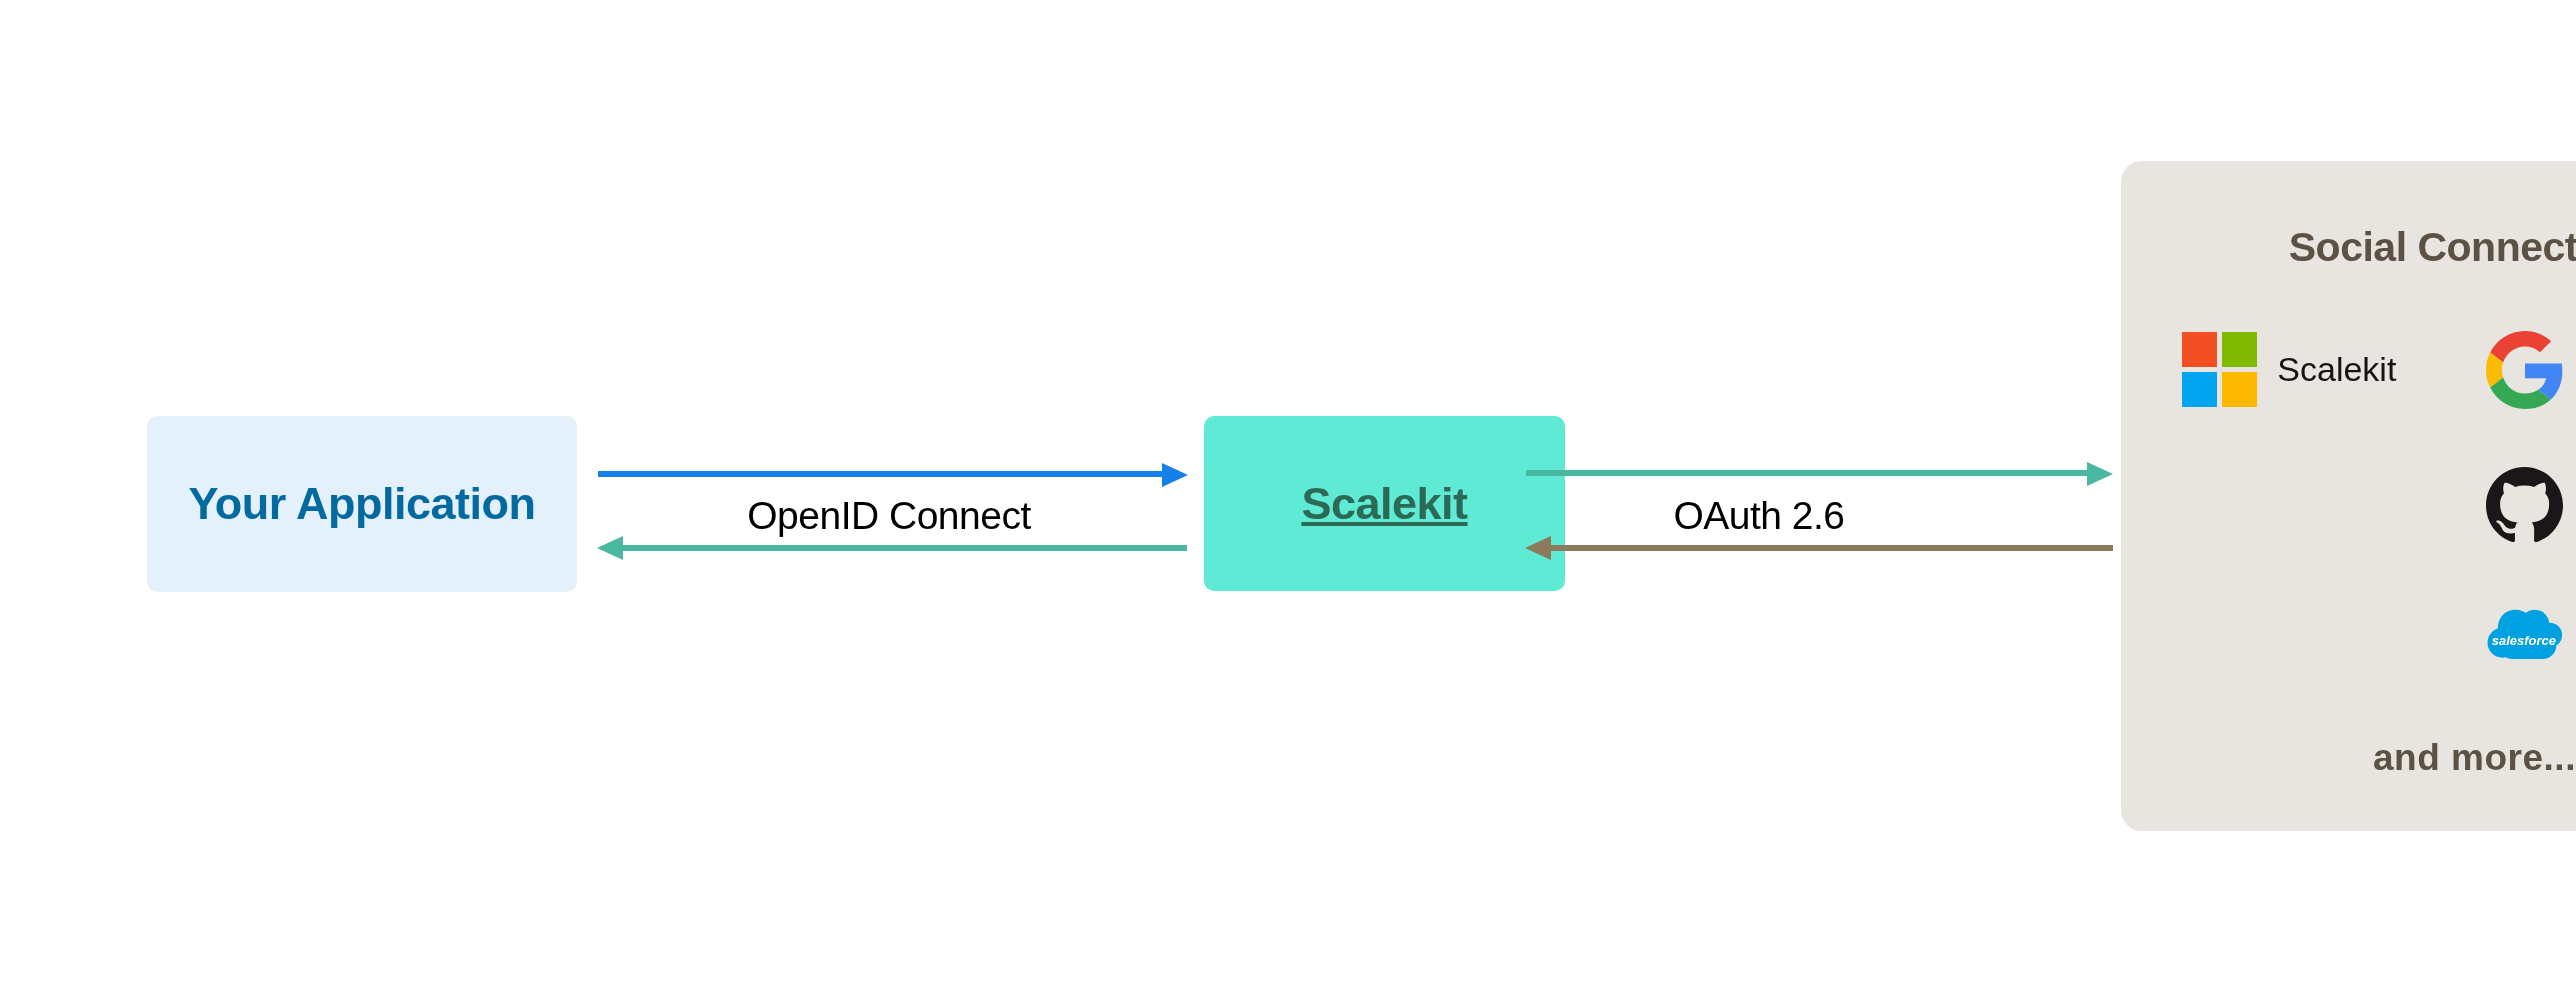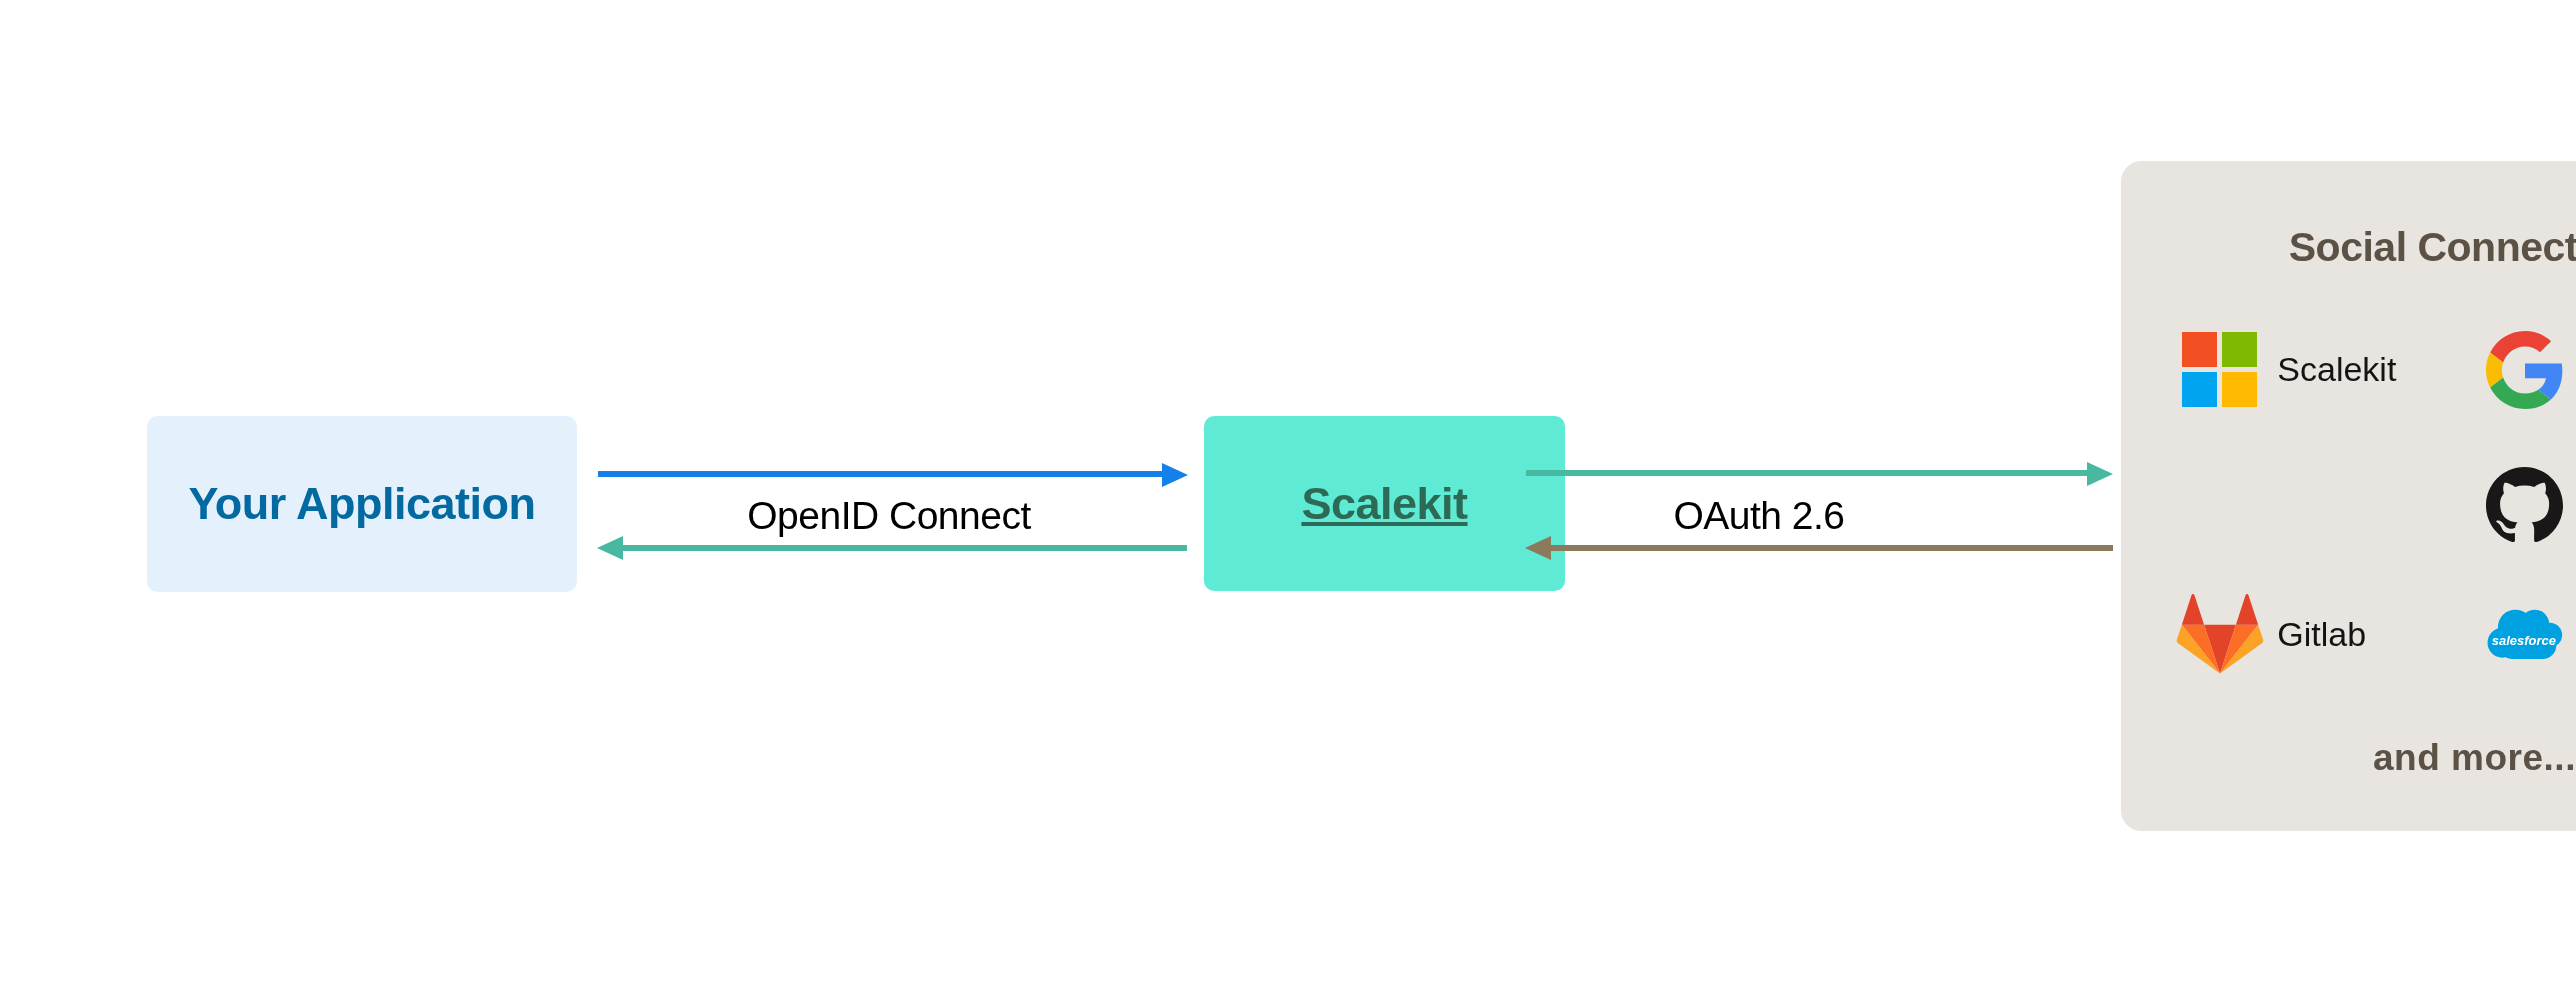--- a/index.html
+++ b/index.html
@@ -129,34 +129,20 @@
       <div class="icon-wrap">
         <svg width="77" height="77" viewBox="0 0 16 16">
           <path fill="#191717" fill-rule="evenodd" d="M8 0C3.58 0 0 3.58 0 8c0 3.54 2.29 6.53 5.47 7.59.4.07.55-.17.55-.38 0-.19-.01-.82-.01-1.49-2.01.37-2.53-.49-2.69-.94-.09-.23-.48-.94-.82-1.13-.28-.15-.68-.52-.01-.53.63-.01 1.08.58 1.23.82.72 1.21 1.87.87 2.33.66.07-.52.28-.87.51-1.07-1.78-.2-3.64-.89-3.64-3.95 0-.87.31-1.59.82-2.15-.08-.2-.36-1.02.08-2.12 0 0 .67-.21 2.2.82.64-.18 1.32-.27 2-.27s1.36.09 2 .27c1.53-1.04 2.2-.82 2.2-.82.44 1.1.16 1.92.08 2.12.51.56.82 1.27.82 2.15 0 3.07-1.87 3.75-3.65 3.95.29.25.54.73.54 1.48 0 1.07-.01 1.93-.01 2.2 0 .21.15.46.55.38A8.01 8.01 0 0 0 16 8c0-4.42-3.58-8-8-8z"></path>
         </svg>
       </div>
 
     </div>
   </div>
 
   <div class="provider-row" id="row-3">
-    <div class="provider-cell cell-col1">
-      <div class="icon-wrap">
-        <svg width="88" height="83" viewBox="0 0 586 559">
-          <path fill="#E24329" d="M293 543L400 214H186z"></path>
-          <path fill="#FC6D26" d="M293 543L186 214H36z"></path>
-          <path fill="#FCA326" d="M36 214L3 314c-3 9 0 19 8 25l282 204z"></path>
-          <path fill="#E24329" d="M36 214h150L121 15c-3-10-17-10-20 0z"></path>
-          <path fill="#FC6D26" d="M293 543l107-329h150z"></path>
-          <path fill="#FCA326" d="M550 214l33 100c3 9 0 19-8 25L293 543z"></path>
-          <path fill="#E24329" d="M550 214H400L465 15c3-10 17-10 20 0z"></path>
-        </svg>
-      </div>
-      <span class="provider-label">Gitlab</span>
-    </div>
     <div class="provider-cell cell-col2">
       <div class="icon-wrap">
         <svg width="83" height="62" viewBox="0 0 128 92">
           <g fill="#00A1E0">
             <circle cx="30" cy="58" r="23"></circle>
             <circle cx="50" cy="34" r="27"></circle>
             <circle cx="80" cy="29" r="22"></circle>
             <circle cx="103" cy="46" r="19"></circle>
             <circle cx="92" cy="62" r="21"></circle>
             <rect x="28" y="48" width="77" height="35" rx="17"></rect>

